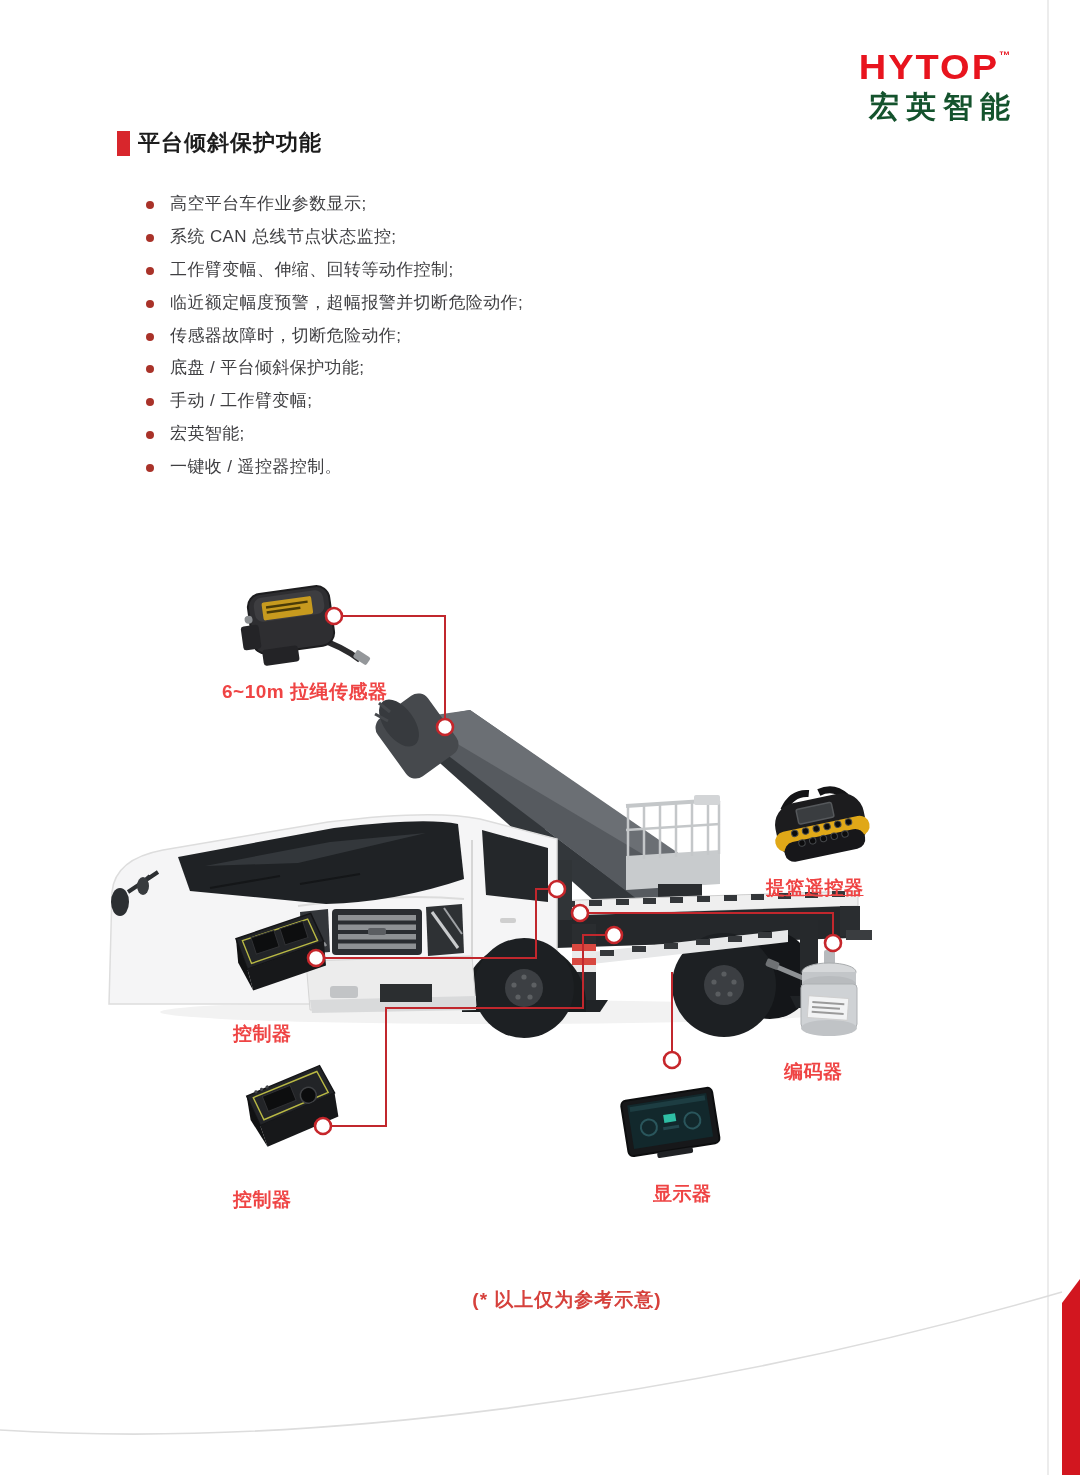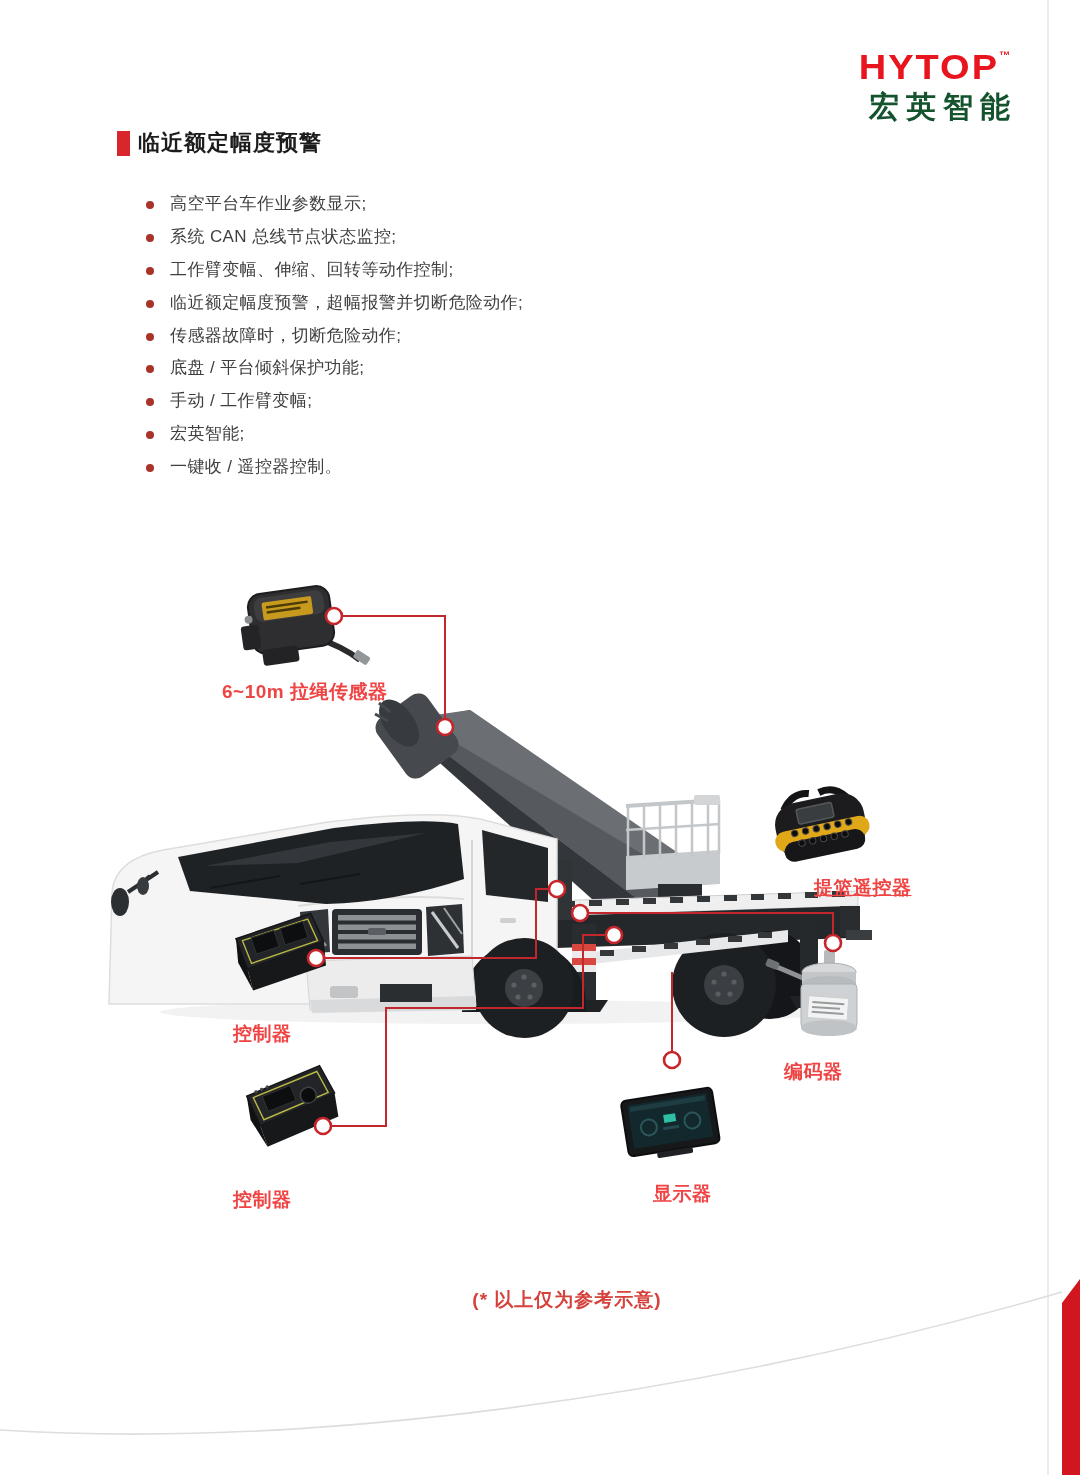--- a/index.html
+++ b/index.html
@@ -23,21 +23,21 @@
 
   
   .features{position:absolute;left:138px;top:186px;margin:8px;padding:0;list-style:none;}
   .feature{display:flex;align-items:flex-start;margin-bottom:12.5px;}
   .dot{flex:0 0 auto;width:8px;height:8px;border-radius:50%;background:#a93229;margin:7px 16px 0 0;}
   .ftext{font-size:17px;color:#3f3f42;letter-spacing:.4px;line-height:1.2;}
 
   
   .dlabel{position:absolute;font-size:19px;font-weight:700;color:#ef4444;letter-spacing:.5px;white-space:nowrap;text-align:center;}
   .lbl-rope{left:222px;top:679px;}
-  .lbl-remote{left:814px;top:875px;text-decoration:underline;}
+  .lbl-remote{left:766px;top:875px;text-decoration:underline;}
   .lbl-ctrl1{left:233px;top:1021px;}
   .lbl-encoder{left:784px;top:1059px;font-family:Liberation Mono, monospace;}
   .lbl-ctrl2{left:233px;top:1187px;}
   .lbl-display{left:653px;top:1181px;}
 
   
   .footnote{position:absolute;left:0;top:1287px;width:1046px;text-align:center;
     font-size:19px;font-weight:700;color:#d6413c;letter-spacing:1px;padding-left:44px;}
 </style>
 </head>
@@ -283,21 +283,21 @@
 
   <div class="logo">
     <div>
       <span class="brand">HYTOP</span><span class="tm">™</span>
     </div>
     <div class="sub">宏英智能</div>
   </div>
 
   <div class="title-row">
     <span class="title-block"></span>
-    <span class="title-text">临近额定幅度预警</span>
+    <span class="title-text">平台倾斜保护功能</span>
   </div>
 
   <ul class="features">
 
       <li class="feature">
         <span class="dot"></span>
         <span class="ftext">高空平台车作业参数显示;</span>
       </li>
 
       <li class="feature">

